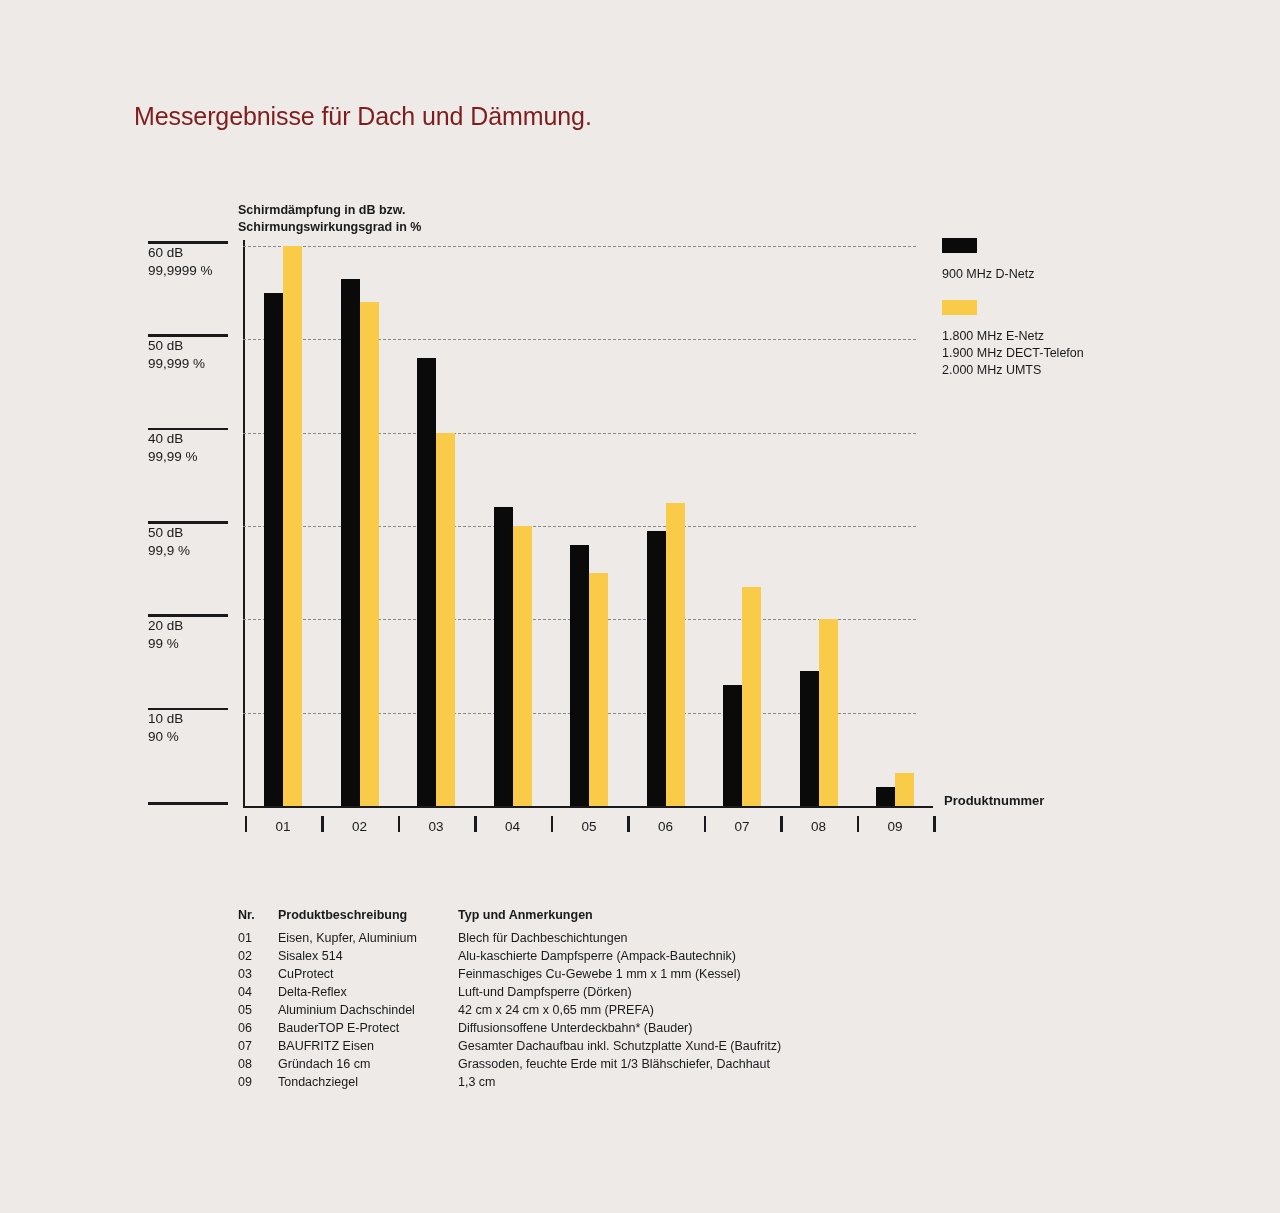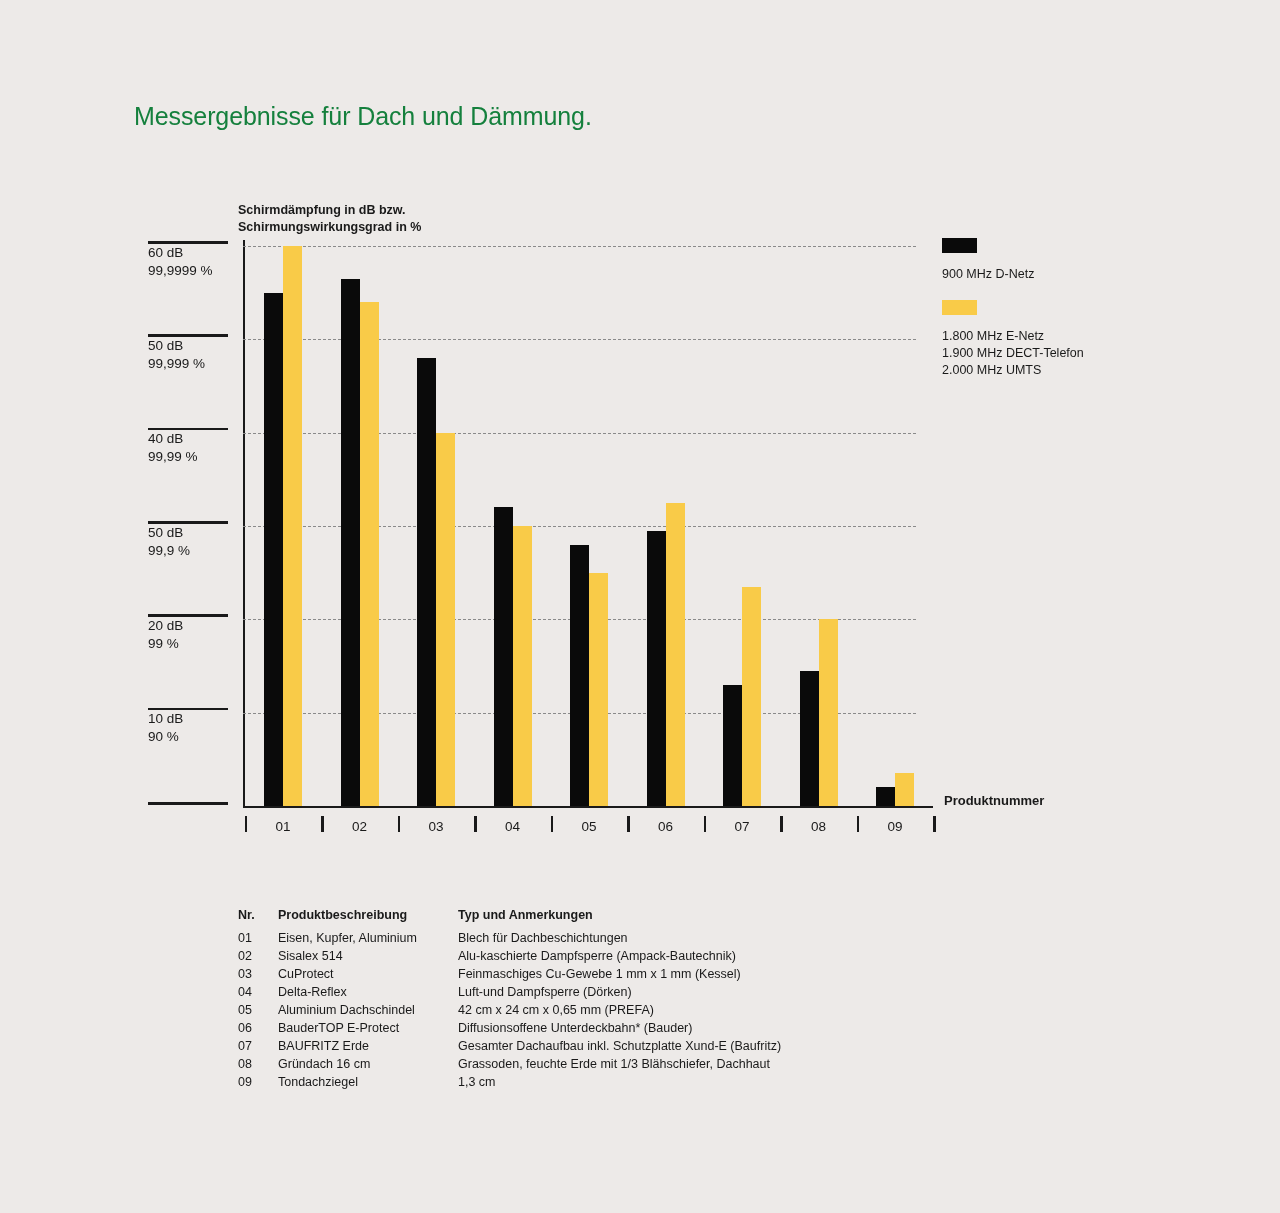--- a/index.html
+++ b/index.html
@@ -18,21 +18,21 @@
   }
 
   
   #page-title {
     position: absolute;
     left: 134px;
     top: 102px;
     font-size: 25px;
     font-weight: 400;
     letter-spacing: -0.1px;
-    color: #15803d;
+    color: #7f1d1d;
     white-space: nowrap;
   }
 
   
   #chart-area {
     position: absolute;
     left: 0;
     top: 0;
     width: 1280px;
     height: 870px;
@@ -347,21 +347,21 @@
           <td>Aluminium Dachschindel</td>
           <td>42 cm x 24 cm x 0,65 mm (PREFA)</td>
         </tr>
         <tr>
           <td>06</td>
           <td>BauderTOP E-Protect</td>
           <td>Diffusionsoffene Unterdeckbahn* (Bauder)</td>
         </tr>
         <tr>
           <td>07</td>
-          <td>BAUFRITZ Erde</td>
+          <td>BAUFRITZ Eisen</td>
           <td>Gesamter Dachaufbau inkl. Schutzplatte Xund-E (Baufritz)</td>
         </tr>
         <tr>
           <td>08</td>
           <td>Gründach 16 cm</td>
           <td>Grassoden, feuchte Erde mit 1/3 Blähschiefer, Dachhaut</td>
         </tr>
         <tr>
           <td>09</td>
           <td>Tondachziegel</td>

